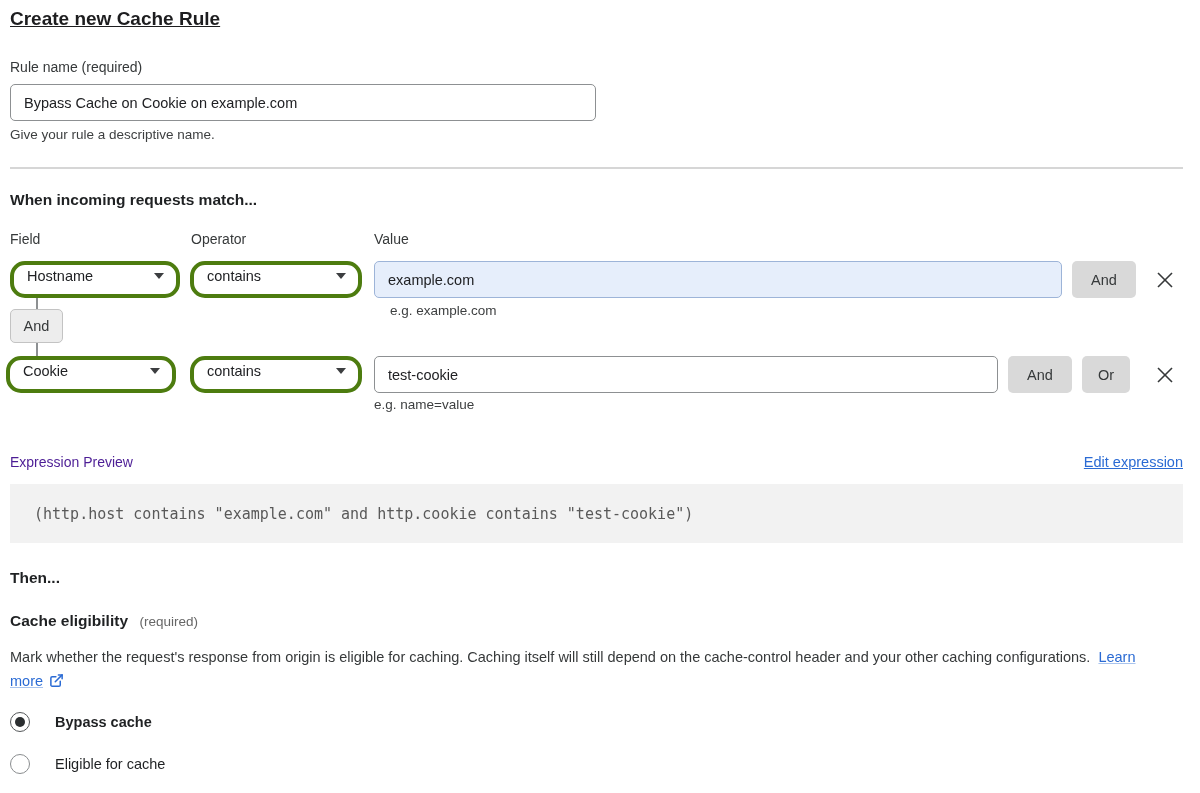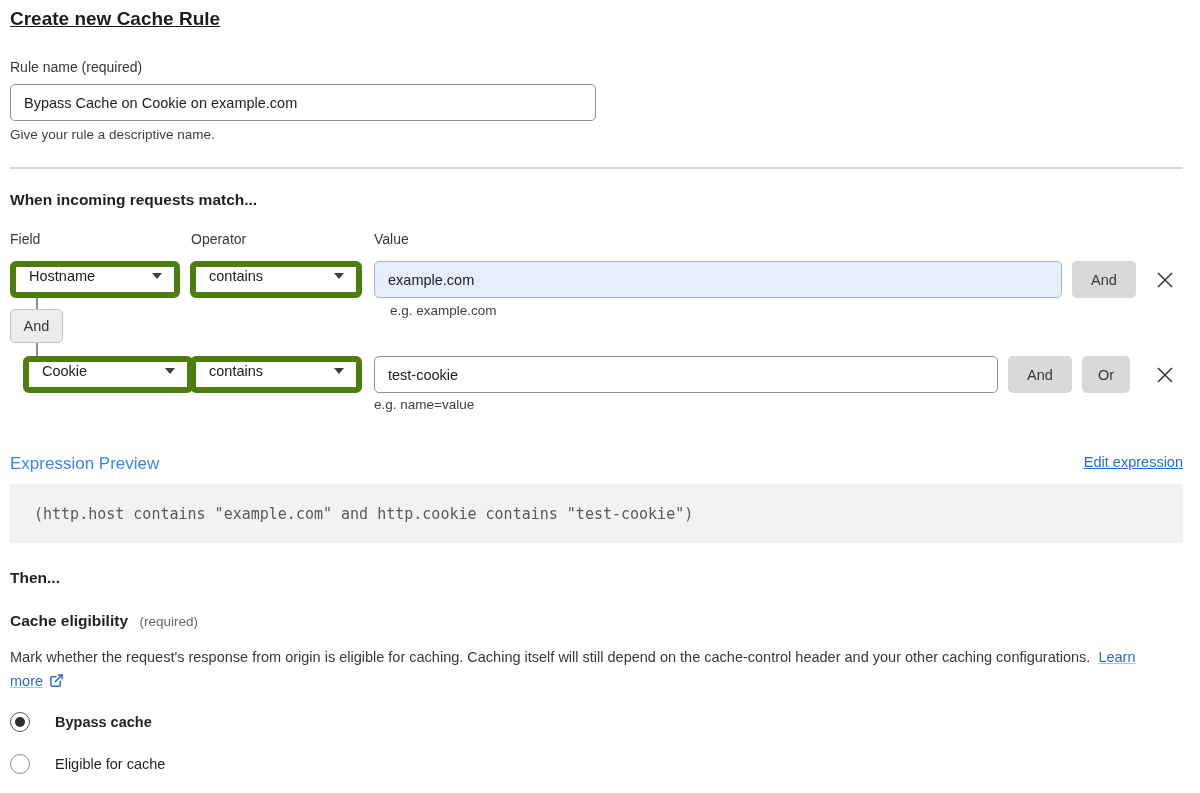--- a/index.html
+++ b/index.html
@@ -13,21 +13,21 @@
   .helper{font-size:13.5px;color:#3d3f40;}
   .text-input{
     box-sizing:border-box;height:37px;border:1px solid #8d9092;border-radius:5px;
     background:#fff;font-size:14.5px;color:#202124;padding:0 13px;
     font-family:"Liberation Sans","DejaVu Sans",sans-serif;outline:none;
   }
   .text-input.highlight{background:#e6eefb;border-color:#9db4d8;}
   .divider{height:2px;background:#d6d6d6;}
   .section-heading{font-size:15.5px;font-weight:700;color:#1f2123;}
   .select-box{
-    box-sizing:border-box;height:37px;border:6px solid #4d7c0f;border-radius:6px;background:#fff;
+    box-sizing:border-box;height:37px;border:4px solid #4d7c0f;border-radius:15px;background:#fff;
     display:flex;align-items:center;justify-content:space-between;padding:0 12px 8px 13px;
     font-size:14.5px;color:#202124;cursor:pointer;
   }
   .caret{width:0;height:0;border-left:5px solid transparent;border-right:5px solid transparent;border-top:6px solid #3c3e40;}
   .gray-btn{
     box-sizing:border-box;height:37px;border:none;border-radius:5px;background:#d9d9d9;
     display:flex;align-items:center;justify-content:center;font-size:14.5px;color:#36393a;cursor:pointer;
     font-family:"Liberation Sans","DejaVu Sans",sans-serif;
   }
   .connector-chip{
@@ -89,40 +89,40 @@
       <line x1="2" y1="2" x2="16" y2="16" stroke="#36393a" stroke-width="1.6"></line>
       <line x1="16" y1="2" x2="2" y2="16" stroke="#36393a" stroke-width="1.6"></line>
     </svg>
   </div>
   <div class="abs helper" style="left:374px;top:303px;margin-left:16px;">e.g. example.com</div>
 
   <div class="abs vline" style="left:36px;top:298px;height:11px;"></div>
   <div class="abs connector-chip" style="left:10px;top:309px;width:53px;">And</div>
   <div class="abs vline" style="left:36px;top:343px;height:13px;"></div>
 
-  <div class="abs select-box" style="left:23px;top:356px;width:170px;">
+  <div class="abs select-box" style="left:6px;top:356px;width:170px;">
     <span>Cookie</span>
     <span class="caret"></span>
   </div>
   <div class="abs select-box" style="left:190px;top:356px;width:172px;">
     <span>contains</span>
     <span class="caret"></span>
   </div>
   <input class="abs text-input" style="left: 374px; top: 356px; width: 624px;" value="test-cookie">
   <button class="abs gray-btn" style="left:1008px;top:356px;width:64px;">And</button>
   <button class="abs gray-btn" style="left:1082px;top:356px;width:48px;">Or</button>
   <div class="abs x-btn" style="left:1154px;top:364px;">
     <svg width="18" height="18" viewBox="0 0 18 18">
       <line x1="2" y1="2" x2="16" y2="16" stroke="#36393a" stroke-width="1.6"></line>
       <line x1="16" y1="2" x2="2" y2="16" stroke="#36393a" stroke-width="1.6"></line>
     </svg>
   </div>
   <div class="abs helper" style="left:374px;top:397px;">e.g. name=value</div>
 
-  <div class="abs" style="left:10px;top:454px;font-size:17px;color:#3b82f6;">Expression Preview</div>
+  <div class="abs" style="left:10px;top:454px;font-size:14px;color:#4c1d95;">Expression Preview</div>
   <a class="abs link" style="top:454px;right:17px;font-size:14.5px;">Edit expression</a>
   <div class="abs code-block" style="left:10px;top:484px;width:1173px;height:59px;">
     <span class="code-text">(http.host contains "example.com" and http.cookie contains "test-cookie")</span>
   </div>
 
   <div class="abs section-heading" style="left:10px;top:569px;">Then...</div>
 
   <div class="abs" style="left:10px;top:612px;">
     <span class="section-heading">Cache eligibility</span>
     <span class="required-note" style="margin-left:7px;">(required)</span>

